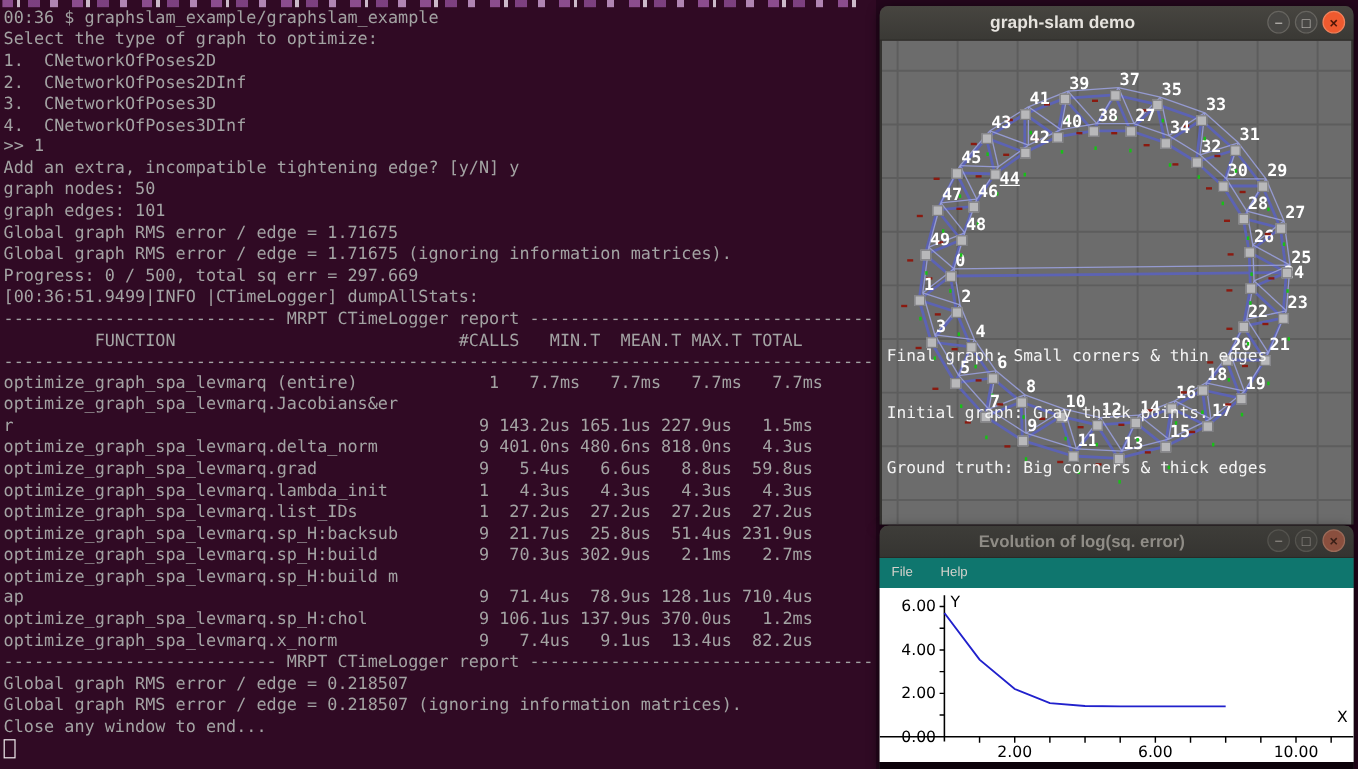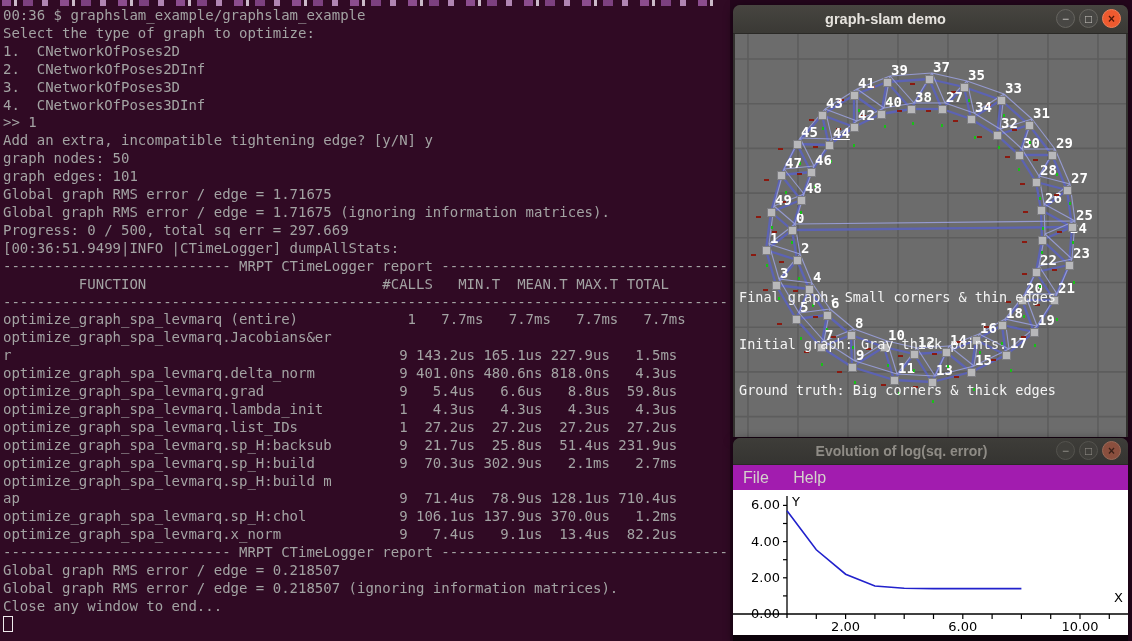--- a/index.html
+++ b/index.html
@@ -72,23 +72,23 @@
     font-family:"DejaVu Sans Mono",monospace;font-size:13.5px;line-height:15.4px;
     color:#f4f4f4;white-space:pre;
   }
   
   #error-window{left:733px;top:438px;width:395px;height:203px;background:#353431;
     border-radius:8px 8px 0 0;}
   #error-window .titlebar{height:26px;}
   #error-window .title{height:26px;line-height:26px;font-size:14px;padding-left:32px;}
   #error-window .controls{top:3px;}
   .menubar{
-    position:relative;height:25px;background:#a21caf;
+    position:relative;height:25px;background:#0f766e;
     border-bottom:1px solid #2c2b28;
-    color:#d5d2cc;font-size:16px;line-height:25px;
+    color:#d5d2cc;font-size:11px;line-height:25px;
   }
   .menu-item{display:inline-block;padding:0 10px;}
   .chart-area{position:absolute;left:0;top:52px;right:0;height:145px;background:#ffffff;}
   .win-footer{position:absolute;left:0;right:0;bottom:0;height:6px;background:#0c020a;}
 </style>
 </head>
 <body>
 
 <div class="terminal">
   <div class="clipped-line"></div>
@@ -533,21 +533,21 @@
         <div class="dot-green" style="left: 123px; top: 75px; background: rgb(24, 192, 24);"></div>
         <div class="gnode" style="left: 115px; top: 89px;"></div>
         <div class="gnode-label" style="left: 123px; top: 74px;">42</div>
         <div class="dot-red" style="left: 101px; top: 94px; background: rgb(138, 26, 16);"></div>
         <div class="dot-green" style="left: 118px; top: 110px; background: rgb(24, 192, 24);"></div>
         <div class="gnode" style="left: 83px; top: 77px;"></div>
         <div class="gnode-label" style="left: 91px; top: 62px;">43</div>
         <div class="dot-red" style="left: 74px; top: 85px; background: rgb(138, 26, 16);"></div>
         <div class="dot-green" style="left: 87px; top: 93px; background: rgb(24, 192, 24);"></div>
         <div class="gnode" style="left: 90px; top: 107px;"></div>
-        <div class="gnode-label" style="left: 98px; top: 92px; text-decoration: underline;">44</div>
+        <div class="gnode-label" style="left: 98px; top: 108px; text-decoration: underline;">44</div>
         <div class="dot-red" style="left: 78px; top: 112px; background: rgb(138, 26, 16);"></div>
         <div class="dot-green" style="left: 95px; top: 126px; background: rgb(24, 192, 24);"></div>
         <div class="gnode" style="left: 58px; top: 106px;"></div>
         <div class="gnode-label" style="left: 66px; top: 91px;">45</div>
         <div class="dot-red" style="left: 43px; top: 114px; background: rgb(138, 26, 16);"></div>
         <div class="dot-green" style="left: 64px; top: 128px; background: rgb(24, 192, 24);"></div>
         <div class="gnode" style="left: 72px; top: 134px;"></div>
         <div class="gnode-label" style="left: 80px; top: 119px;">46</div>
         <div class="dot-red" style="left: 62px; top: 139px; background: rgb(138, 26, 16);"></div>
         <div class="dot-green" style="left: 79px; top: 151px; background: rgb(24, 192, 24);"></div>

